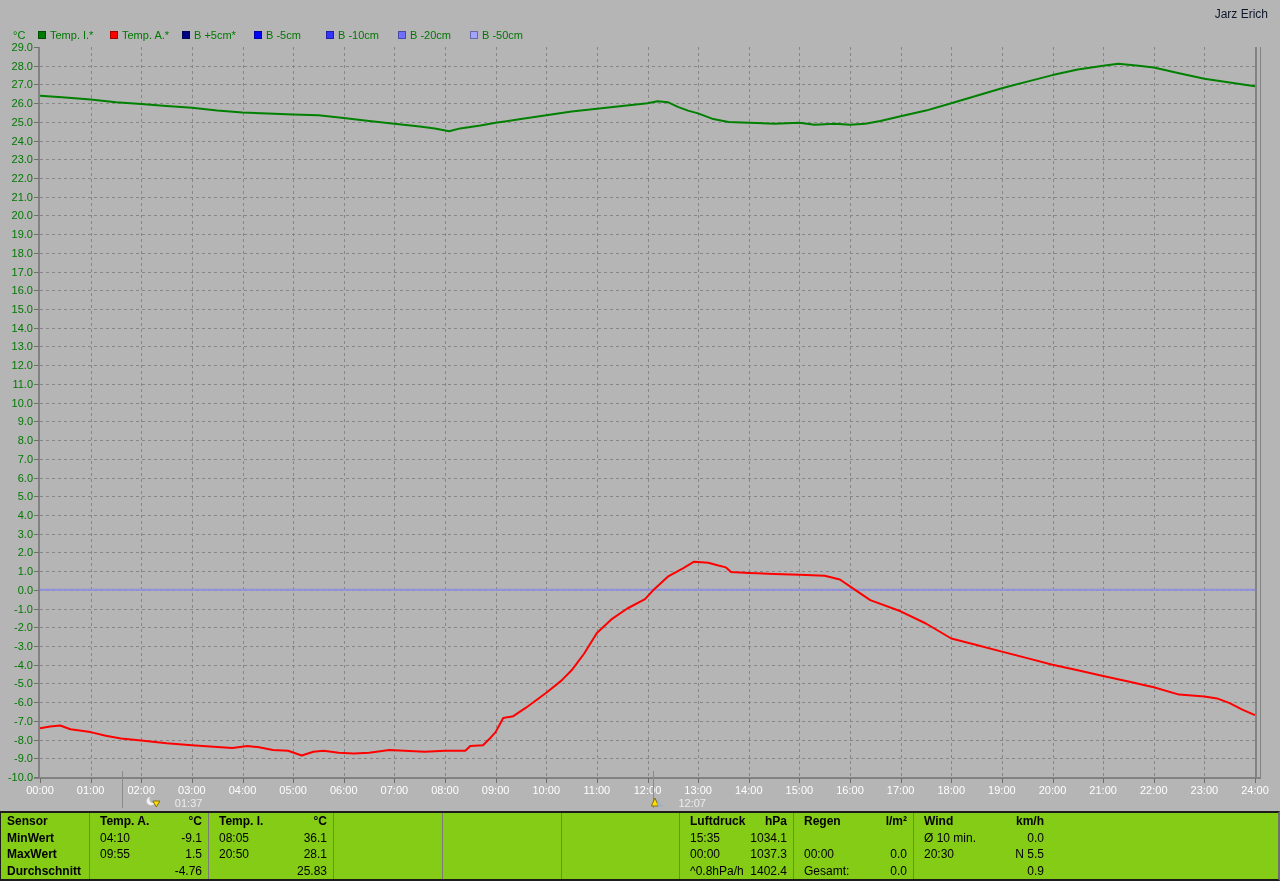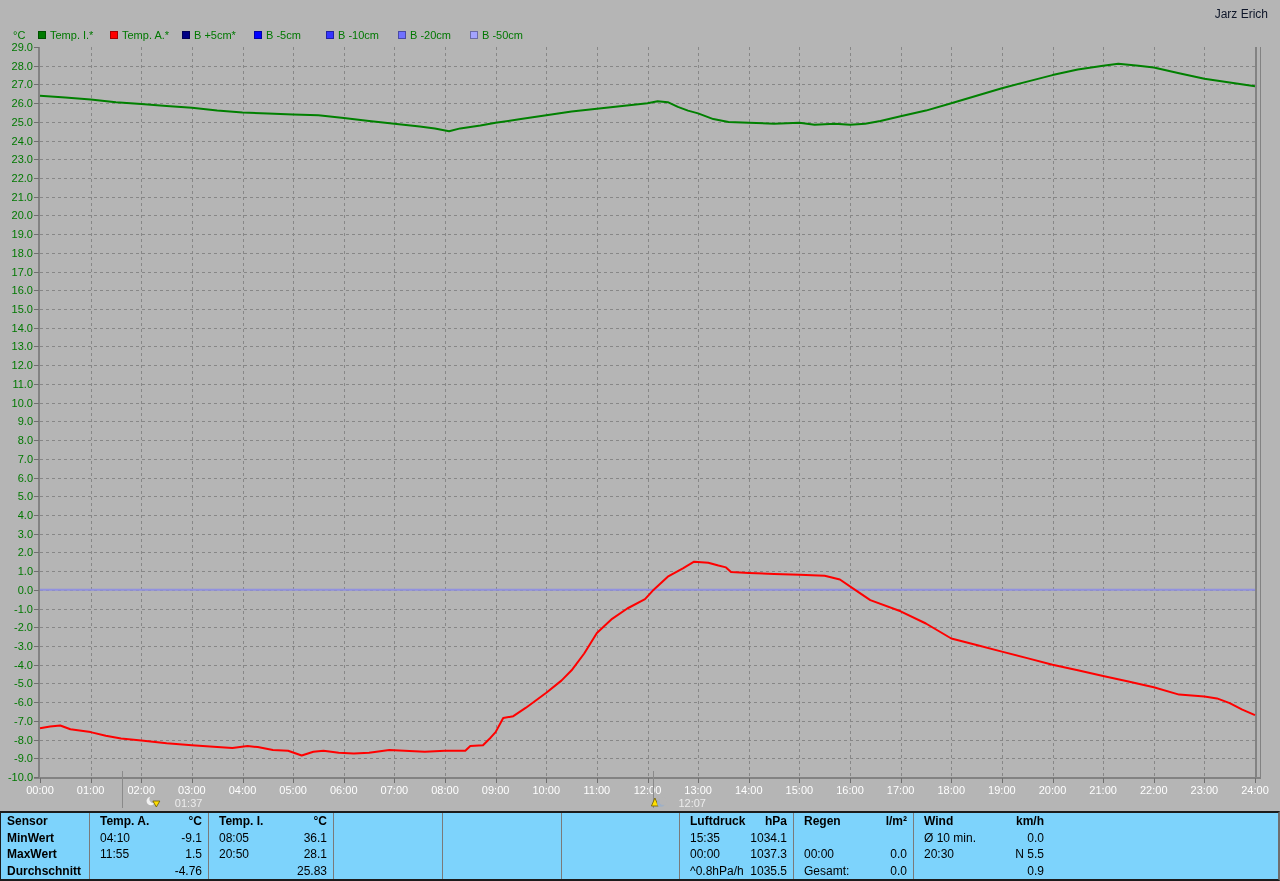--- a/index.html
+++ b/index.html
@@ -9,21 +9,21 @@
   .chart-title{position:absolute;left:0;right:0;top:5px;text-align:center;
         font-size:14px;color:#f2f2f2;letter-spacing:0.5px;}
   .author{position:absolute;right:12px;top:7px;font-size:12px;color:#0f172a;}
   .legend{position:absolute;left:13px;top:29px;display:flex;align-items:center;
         font-size:11px;color:#007800;}
   .legend .unit{width:25px;}
   .legend-item{display:flex;align-items:center;flex:0 0 72px;}
   .legend-swatch{width:8px;height:8px;margin-right:4px;display:inline-block;
         border:1px solid rgba(0,0,0,0.35);box-sizing:border-box;}
   .stats{position:absolute;left:0;top:811px;width:1280px;height:70px;
-        box-sizing:border-box;background:#7dd3fc;display:flex;
+        box-sizing:border-box;background:#84cc16;display:flex;
         border-top:2px solid #1c1c1c;border-bottom:2px solid #1c1c1c;
         border-left:1px solid #1c1c1c;border-right:2px solid #6e6e6e;
         font-size:12px;color:#000;}
   .scol{box-sizing:border-box;overflow:hidden;}
   .scol + .scol{border-left:1px solid #7a7a7a;}
   .srow{height:16.5px;line-height:16.5px;display:flex;
         justify-content:space-between;padding:0 6px;white-space:nowrap;}
   .srow.hdr, .labels .srow{font-weight:bold;}
   .srow .l{text-align:left;padding-left:4px;}
   .srow .r{text-align:right;}
@@ -304,21 +304,21 @@
       <div class="scol" style="flex: 0 0 119px;">
         <div class="srow hdr">
           <span class="l">Temp. A.</span>
           <span class="r">°C</span>
         </div>
         <div class="srow">
           <span class="l">04:10</span>
           <span class="r">-9.1</span>
         </div>
         <div class="srow">
-          <span class="l">11:55</span>
+          <span class="l">09:55</span>
           <span class="r">1.5</span>
         </div>
         <div class="srow">
           <span class="l"></span>
           <span class="r">-4.76</span>
         </div>
       </div>
       <div class="scol" style="flex: 0 0 125px;">
         <div class="srow hdr">
           <span class="l">Temp. I.</span>
@@ -399,21 +399,21 @@
         <div class="srow">
           <span class="l">15:35</span>
           <span class="r">1034.1</span>
         </div>
         <div class="srow">
           <span class="l">00:00</span>
           <span class="r">1037.3</span>
         </div>
         <div class="srow">
           <span class="l">^0.8hPa/h</span>
-          <span class="r">1035.5</span>
+          <span class="r">1402.4</span>
         </div>
       </div>
       <div class="scol" style="flex: 0 0 120px;">
         <div class="srow hdr">
           <span class="l">Regen</span>
           <span class="r">l/m²</span>
         </div>
         <div class="srow">
           <span class="l"></span>
           <span class="r"></span>

